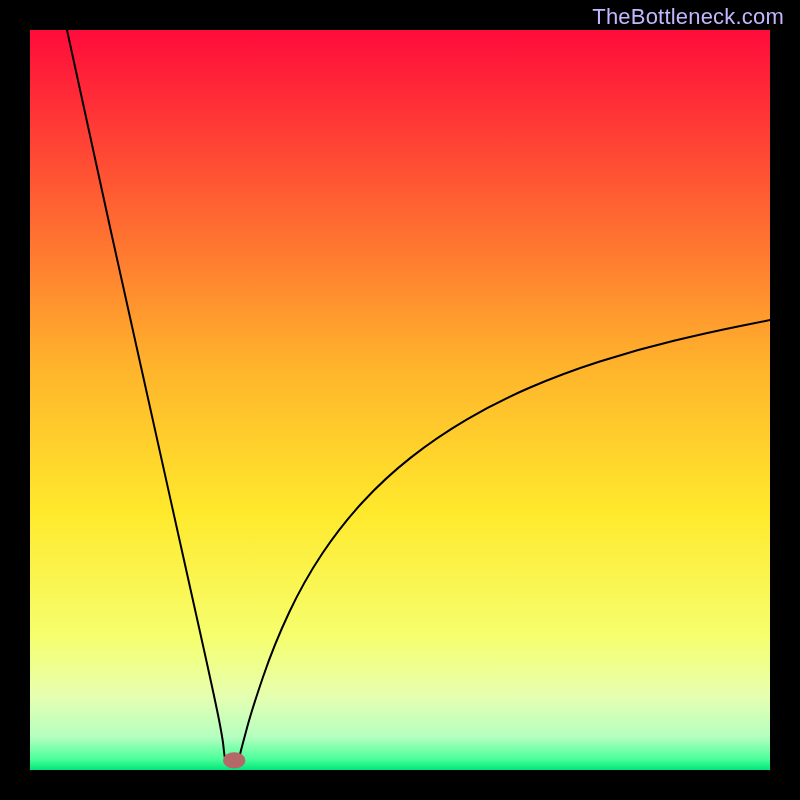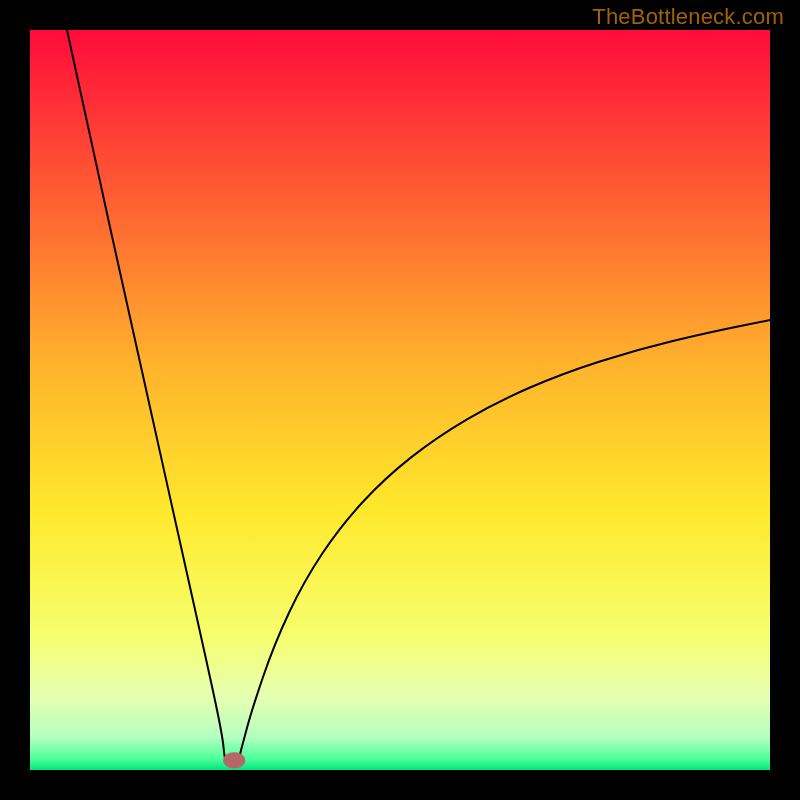--- a/index.html
+++ b/index.html
@@ -22,21 +22,21 @@
     left: 30px;
     top: 30px;
     width: 740px;
     height: 740px;
     overflow: hidden;
   }
   .attribution {
     position: absolute;
     top: 4px;
     right: 16px;
-    color: #a16207;
+    color: #c4b5fd;
     font-size: 22px;
     font-weight: 500;
     letter-spacing: 0.2px;
     font-family: Arial, Helvetica, sans-serif;
   }
   svg {
     display: block;
     width: 740px;
     height: 740px;
   }

